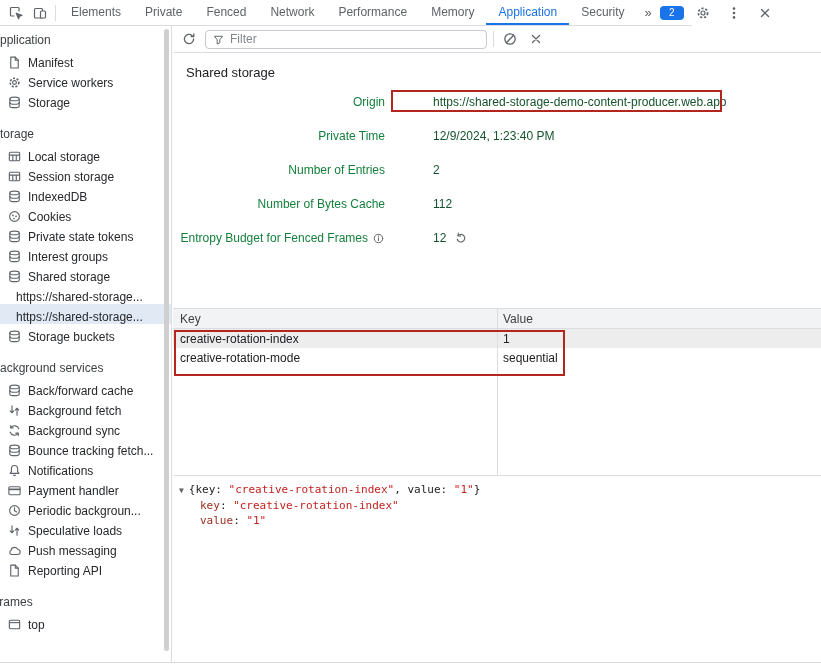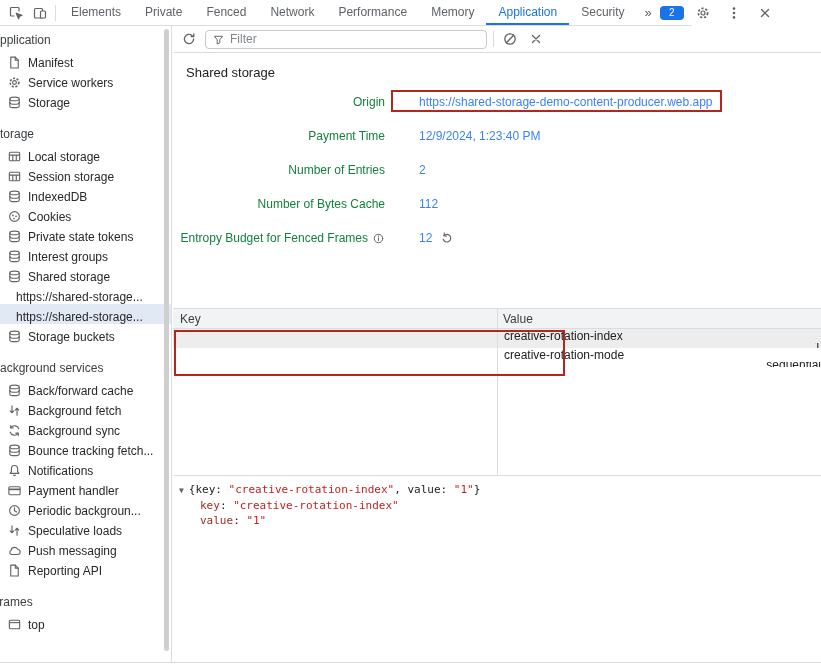--- a/index.html
+++ b/index.html
@@ -50,32 +50,32 @@
   .filter-input::placeholder { color:#80868b; }
   .tool-sep { width:1px; height:16px; background:#dadce0; }
 
   .page-title { font-size:13px; font-weight:500; margin:12px 0 0 13px; line-height:16px; color:#202124; }
 
   .meta { margin-top:4px; }
   .meta-row { height:34px; display:flex; align-items:center; }
   .meta-label { width:212px; display:flex; justify-content:flex-end; align-items:center; gap:4px;
                 color:#15803d; box-sizing:border-box; text-align:right; }
   .meta-label svg { width:13px; height:13px; color:#5f6368; flex:none; }
-  .meta-value { margin-left:10px; display:flex; align-items:center; gap:7px; color:#3b82f6;padding-left:24px; }
+  .meta-value { margin-left:24px; display:flex; align-items:center; gap:7px; color:#14532d;padding-left:24px; }
   .undo-btn { width:16px; height:16px; display:flex; align-items:center; justify-content:center;
               border:none; background:none; padding:0; color:#5f6368; cursor:pointer; }
   .undo-btn svg { width:14px; height:14px; }
 
   
   .dg { position:relative; margin-top:53px; height:168px; box-sizing:border-box;
         border-top:1px solid #dadce0; border-bottom:1px solid #dadce0; }
   .dg-col-divider { position:absolute; left:324px; top:0; bottom:0; width:1px; background:#dadce0; }
   .dg-header { height:20px; display:flex; align-items:stretch; background:#f1f3f4;
                border-bottom:1px solid #dadce0; box-sizing:border-box; color:#3c4043; }
-  .dg-row { height:19px; display:flex; align-items:flex-end; cursor:pointer;flex-direction:column; }
+  .dg-row { height:19px; display:flex; align-items:center; cursor:pointer; }
   .dg-row.sel { background:#ededed; }
   .cell-key { width:324px; box-sizing:border-box; padding-left:7px; display:flex; align-items:center;
               overflow:hidden; white-space:nowrap; }
   .cell-val { flex:1; box-sizing:border-box; padding-left:6px; display:flex; align-items:center;
               overflow:hidden; white-space:nowrap; }
 
   
   .preview { height:187px; box-sizing:border-box; padding:6px 0 0 6px;
              font-family:"DejaVu Sans Mono","Liberation Mono",monospace; font-size:11px; line-height:15px; }
   .pv-toggle { font-size:8px; color:#5f6368; margin-right:5px; cursor:pointer; }
@@ -466,21 +466,21 @@
 
       <div class="meta">
         <div class="meta-row">
           <div class="meta-label">
               <span>Origin</span>
             </div>
           <div class="meta-value">https://shared-storage-demo-content-producer.web.app</div>
         </div>
         <div class="meta-row">
           <div class="meta-label">
-              <span>Payment Time</span>
+              <span>Private Time</span>
             </div>
           <div class="meta-value">12/9/2024, 1:23:40 PM</div>
         </div>
         <div class="meta-row">
           <div class="meta-label">
               <span>Number of Entries</span>
             </div>
           <div class="meta-value">2</div>
         </div>
         <div class="meta-row">

